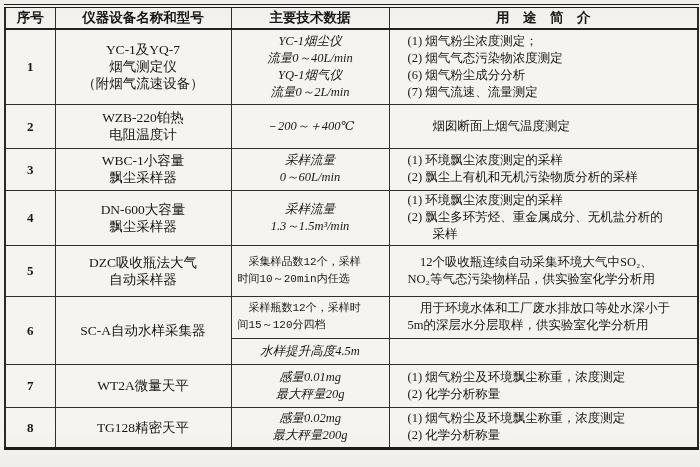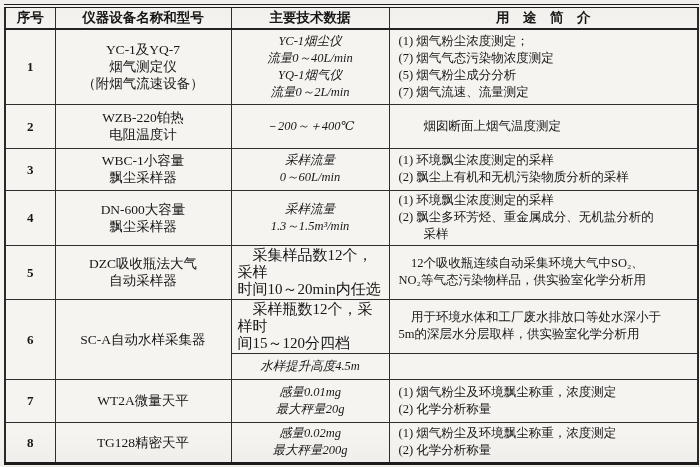--- a/index.html
+++ b/index.html
@@ -32,22 +32,22 @@
   thead th{
     border-bottom:2px solid #222;
     font-weight:bold;
     font-size:13.5px;
     height:20px;
     text-align:center;
   }
   .no{text-align:center;font-size:13px;font-weight:bold;}
   .nm{text-align:center;font-size:13.5px;}
   .tc{text-align:center;font-size:12.5px;font-style:italic;}
-  .tc-left{text-align:left;font-size:15px;padding-left:6px;}
-  .us{text-align:left;font-size:12.5px;padding-left:9px;padding-right:4px;}
+  .tc-left{text-align:left;font-size:11px;padding-left:6px;font-family:Liberation Mono, monospace;}
+  .us{text-align:left;font-size:12.5px;padding-left:18px;padding-right:4px;}
   .ln{line-height:17px;white-space:pre-wrap;}
   tr.rh1{height:75px;}
   tr.rh2{height:44px;}
   tr.rh3{height:42px;}
   tr.rh4{height:55px;}
   tr.rh5{height:51px;}
   tr.rh6a{height:42px;}
   tr.rh6b{height:26px;}
   tr.rh7{height:43px;}
   tr.rh8{height:41px;}
@@ -83,22 +83,22 @@
           <div class="ln">（附烟气流速设备）</div>
         </td>
         <td class="tc">
           <div class="ln">YC-1烟尘仪</div>
           <div class="ln">流量0～40L/min</div>
           <div class="ln">YQ-1烟气仪</div>
           <div class="ln">流量0～2L/min</div>
         </td>
         <td class="us">
           <div class="ln">(1) 烟气粉尘浓度测定；</div>
-          <div class="ln">(7) 烟气气态污染物浓度测定</div>
-          <div class="ln">(5) 烟气粉尘成分分析</div>
+          <div class="ln">(2) 烟气气态污染物浓度测定</div>
+          <div class="ln">(6) 烟气粉尘成分分析</div>
           <div class="ln">(7) 烟气流速、流量测定</div>
         </td>
       </tr>
 
       <tr class="rh2">
         <td class="no">
             <div class="ln">2</div>
           </td>
         <td class="nm">
           <div class="ln">WZB-220铂热</div>

